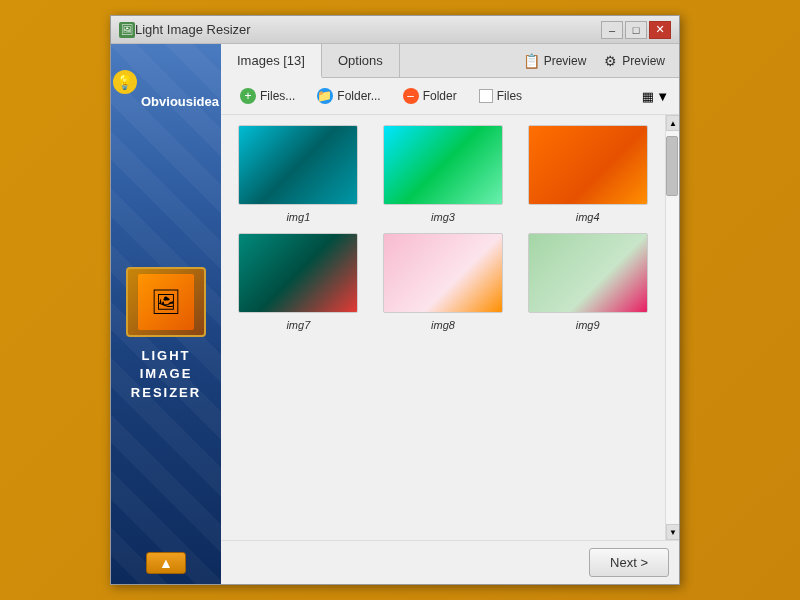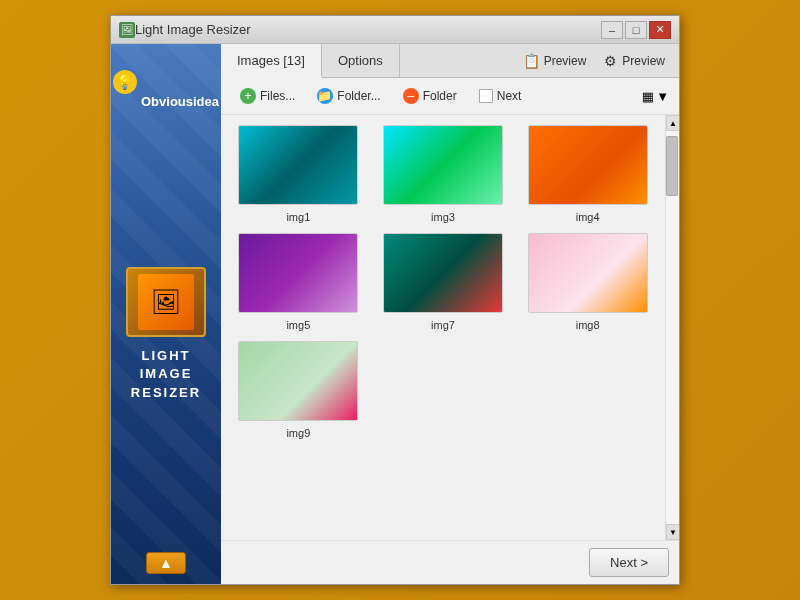--- a/index.html
+++ b/index.html
@@ -338,20 +338,21 @@
       height: 80px;
       border: 1px solid #ccc;
       border-radius: 2px;
       overflow: hidden;
       flex-shrink: 0;
     }
     .image-label {
       font-size: 11px;
       color: #333;
       text-align: center;
+      font-style: italic;
     }
 
     
     .custom-scrollbar {
       width: 14px;
       background: #f5f5f5;
       border-left: 1px solid #ddd;
       display: flex;
       flex-direction: column;
       flex-shrink: 0;
@@ -486,21 +487,21 @@
           <div class="toolbar-btn">
             <span class="toolbar-btn-icon blue">📁</span>
             <span>Folder...</span>
           </div>
           <div class="toolbar-btn">
             <span class="toolbar-btn-icon orange">–</span>
             <span>Folder</span>
           </div>
           <div class="toolbar-btn">
             <span class="clear-checkbox"></span>
-            <span class="clear-label">Next</span>
+            <span class="clear-label">Files</span>
           </div>
           <div class="toolbar-spacer"></div>
           <div class="view-btn">
             <span>▦</span>
             <span>▼</span>
           </div>
         </div>
 
         <div class="image-grid-container">
           <div class="image-grid" id="image-grid">
@@ -509,24 +510,20 @@
                 <div class="image-thumb img-teal-leaf"></div>
                 <div class="image-label">img1</div>
               </div>
               <div class="image-item">
                 <div class="image-thumb img-green"></div>
                 <div class="image-label">img3</div>
               </div>
               <div class="image-item">
                 <div class="image-thumb img-orange"></div>
                 <div class="image-label">img4</div>
-              </div>
-              <div class="image-item">
-                <div class="image-thumb img-purple"></div>
-                <div class="image-label">img5</div>
               </div>
               <div class="image-item">
                 <div class="image-thumb img-flower-red"></div>
                 <div class="image-label">img7</div>
               </div>
               <div class="image-item">
                 <div class="image-thumb img-flower-yellow"></div>
                 <div class="image-label">img8</div>
               </div>
               <div class="image-item">

